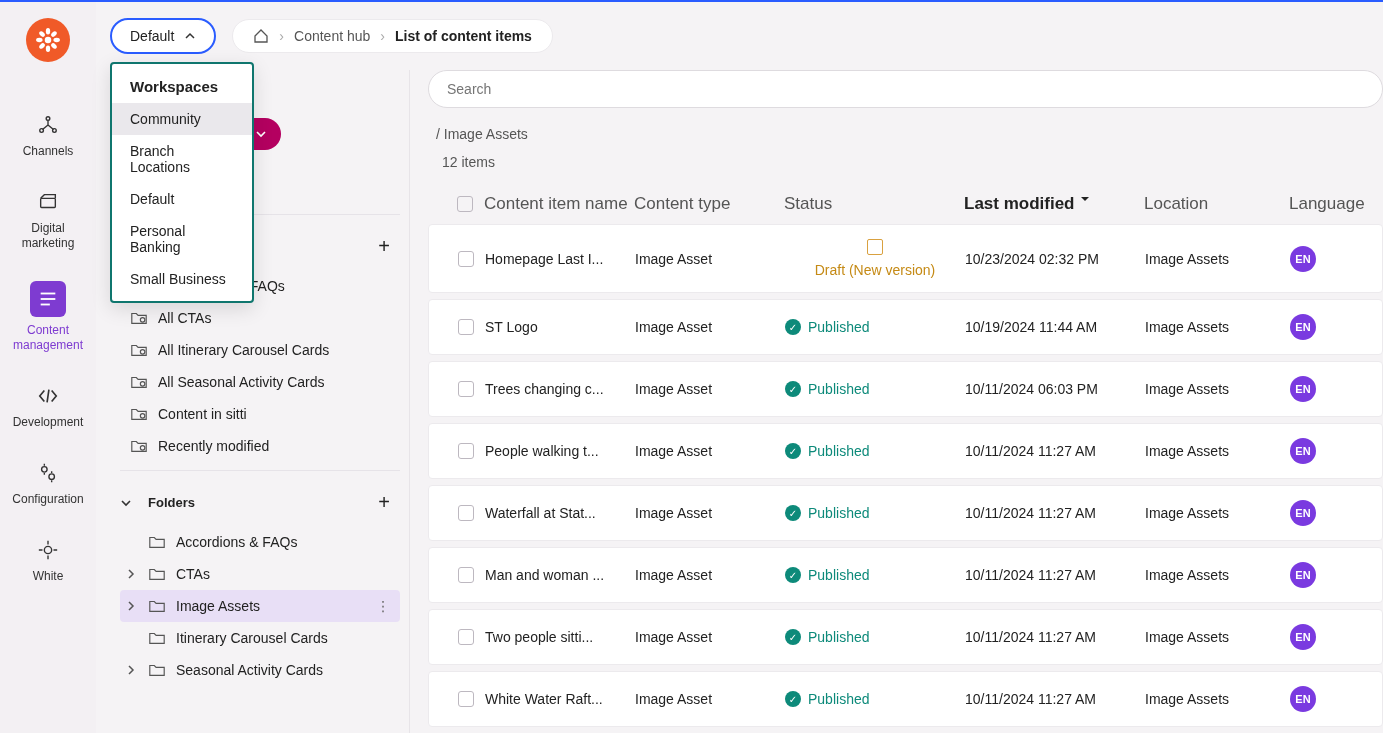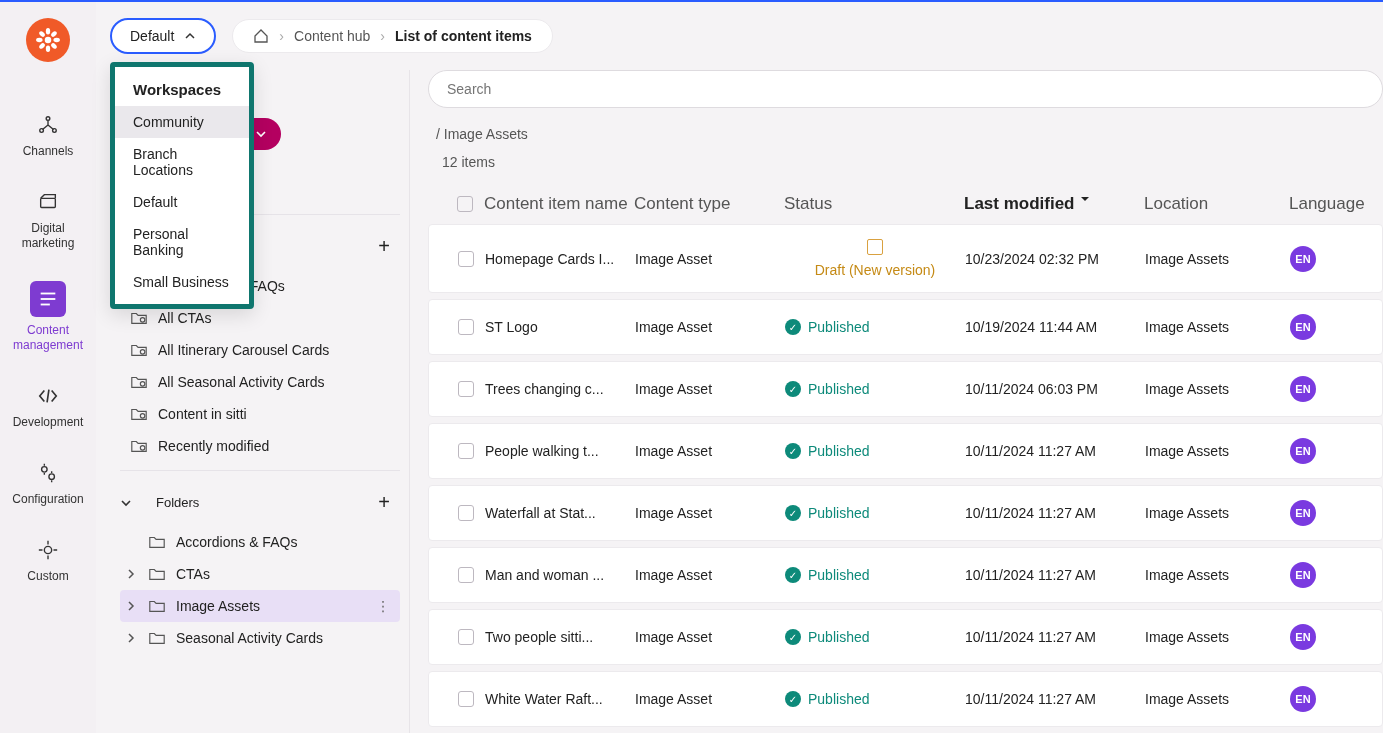--- a/index.html
+++ b/index.html
@@ -18,21 +18,21 @@
   .nav-item.active .icon-box { background: #7e3bd1; border-radius: 6px; color: #fff; width: 36px; height: 36px; }
   .nav-item .nav-label { font-size: 12px; text-align: center; line-height: 1.25; color: #333; }
   .nav-item.active .nav-label { color: #7e3bd1; }
   
   
   .main { flex: 1; display: flex; flex-direction: column; }
   
   
   .topbar { display: flex; align-items: center; gap: 16px; padding: 16px 0 16px 14px; position: relative; }
   .workspace-selector { border: 2px solid #2a5cff; border-radius: 22px; padding: 8px 18px; display: flex; align-items: center; gap: 10px; background: #fff; cursor: pointer; font-size: 14px; position: relative; z-index: 10; }
-  .workspace-dropdown { position: absolute; top: 60px; left: 14px; background: #fff; border: 5px solid #0f766e; border-radius: 4px; box-shadow: 0 6px 20px rgba(0,0,0,0.12); width: 144px; z-index: 20; padding-bottom: 6px; }
+  .workspace-dropdown { position: absolute; top: 60px; left: 14px; background: #fff; border: 2px solid #0f766e; border-radius: 4px; box-shadow: 0 6px 20px rgba(0,0,0,0.12); width: 144px; z-index: 20; padding-bottom: 6px; }
   .workspace-dropdown h4 { font-size: 15px; font-weight: 700; padding: 14px 18px 8px; }
   .workspace-dropdown .ws-item { padding: 8px 18px; font-size: 14px; cursor: pointer; }
   .workspace-dropdown .ws-item.highlight { background: #eae8ec; }
   
   .breadcrumb-pill { background: #fff; border: 1px solid #eceaed; border-radius: 22px; padding: 8px 20px; display: flex; align-items: center; gap: 10px; font-size: 14px; }
   .breadcrumb-pill .sep { color: #aaa; }
   .breadcrumb-pill .crumb { color: #555; cursor: pointer; }
   .breadcrumb-pill .crumb.current { font-weight: 600; color: #222; }
   .home-icon { display: inline-flex; }
   
@@ -45,21 +45,21 @@
   
   .title-row { padding-top: 14px; padding-bottom: 12px; font-size: 17px; font-weight: 700; }
   
   .newitem-row { display: flex; align-items: center; gap: 0; margin-bottom: 22px; }
   .newitem-btn { background: #b40060; color: #fff; border-radius: 22px 0 0 22px; padding: 10px 18px; font-size: 14px; font-weight: 600; display: flex; align-items: center; gap: 6px; cursor: pointer; }
   .newitem-drop { background: #b40060; color: #fff; border-radius: 0 22px 22px 0; padding: 10px 14px; cursor: pointer; border-left: 1px solid #d4429a; }
   
   .tree-link { font-size: 14px; padding: 8px 0; display: flex; align-items: center; gap: 8px; }
   
   .section-head { display: flex; align-items: center; justify-content: space-between; padding: 10px 4px 10px 0; }
-  .section-head .left { display: flex; align-items: center; gap: 24px; font-size: 13px; font-weight: 400; }
+  .section-head .left { display: flex; align-items: center; gap: 16px; font-size: 13px; font-weight: 700; }
   .plus-btn { font-size: 20px; font-weight: 300; cursor: pointer; padding: 2px 6px; }
   
   .list-item { display: flex; align-items: center; gap: 10px; padding: 7px 6px 7px 10px; font-size: 14px; cursor: pointer; border-radius: 4px; }
   .list-item.selected { background: #e8dff6; }
   .list-item .chev { width: 14px; display: inline-flex; justify-content: center; color: #666; }
   .list-item .folder-icon { display: inline-flex; }
   .list-item .more { margin-left: auto; color: #666; padding: 0 4px; }
   
   .smart-group .list-item { padding-left: 10px; }
   .folders-group .list-item { padding-left: 4px; }
@@ -172,21 +172,21 @@
           </div>
           <div class="nav-label">Configuration</div>
         </div>
         <div class="nav-item">
           <div class="icon-box">
             <svg width="22" height="22" viewBox="0 0 24 24" stroke="#333" stroke-width="1.5" fill="none">
               <circle cx="12" cy="12" r="4"></circle>
               <path d="M12 2 L12 6 M12 18 L12 22 M2 12 L6 12 M18 12 L22 12"></path>
             </svg>
           </div>
-          <div class="nav-label">Custom</div>
+          <div class="nav-label">White</div>
         </div>
       </div>
   </div>
 
   <div class="main">
 
     <div class="topbar">
       <div class="workspace-selector">
         <span>Default</span>
         <svg width="12" height="12" viewBox="0 0 12 12">
@@ -354,20 +354,28 @@
                 </svg>
               </span>
               <span class="folder-icon">
                 <svg width="18" height="18" viewBox="0 0 20 20" stroke="#555" stroke-width="1.3" fill="none">
                   <path d="M2 5 L7 5 L9 7 L18 7 L18 16 L2 16 Z"></path>
                 </svg>
               </span>
               <span>Image Assets</span>
               <span class="more">⋮</span>
             </div>
+            <div class="list-item indent">
+              <span class="folder-icon">
+                <svg width="18" height="18" viewBox="0 0 20 20" stroke="#555" stroke-width="1.3" fill="none">
+                  <path d="M2 5 L7 5 L9 7 L18 7 L18 16 L2 16 Z"></path>
+                </svg>
+              </span>
+              <span>Itinerary Carousel Cards</span>
+            </div>
             <div class="list-item">
               <span class="chev">
                 <svg width="10" height="10" viewBox="0 0 10 10">
                   <path d="M3 1 L7 5 L3 9" stroke="#555" stroke-width="1.5" fill="none"></path>
                 </svg>
               </span>
               <span class="folder-icon">
                 <svg width="18" height="18" viewBox="0 0 20 20" stroke="#555" stroke-width="1.3" fill="none">
                   <path d="M2 5 L7 5 L9 7 L18 7 L18 16 L2 16 Z"></path>
                 </svg>
@@ -400,21 +408,21 @@
                 </svg>
             </div>
             <div class="col-location">Location</div>
             <div class="col-lang">Language</div>
           </div>
           <div id="table-rows">
               <div class="trow">
                 <div class="col-check">
                   <div class="checkbox"></div>
                 </div>
-                <div class="col-name">Homepage Cards I...</div>
+                <div class="col-name">Homepage Last I...</div>
                 <div class="col-type">Image Asset</div>
                 <div class="col-status">
                   <div class="status draft">
                     <span class="draft-ic"></span>
                     <span>Draft (New version)</span>
                   </div>
                 </div>
                 <div class="col-modified">10/23/2024 02:32 PM</div>
                 <div class="col-location">Image Assets</div>
                 <div class="col-lang">

